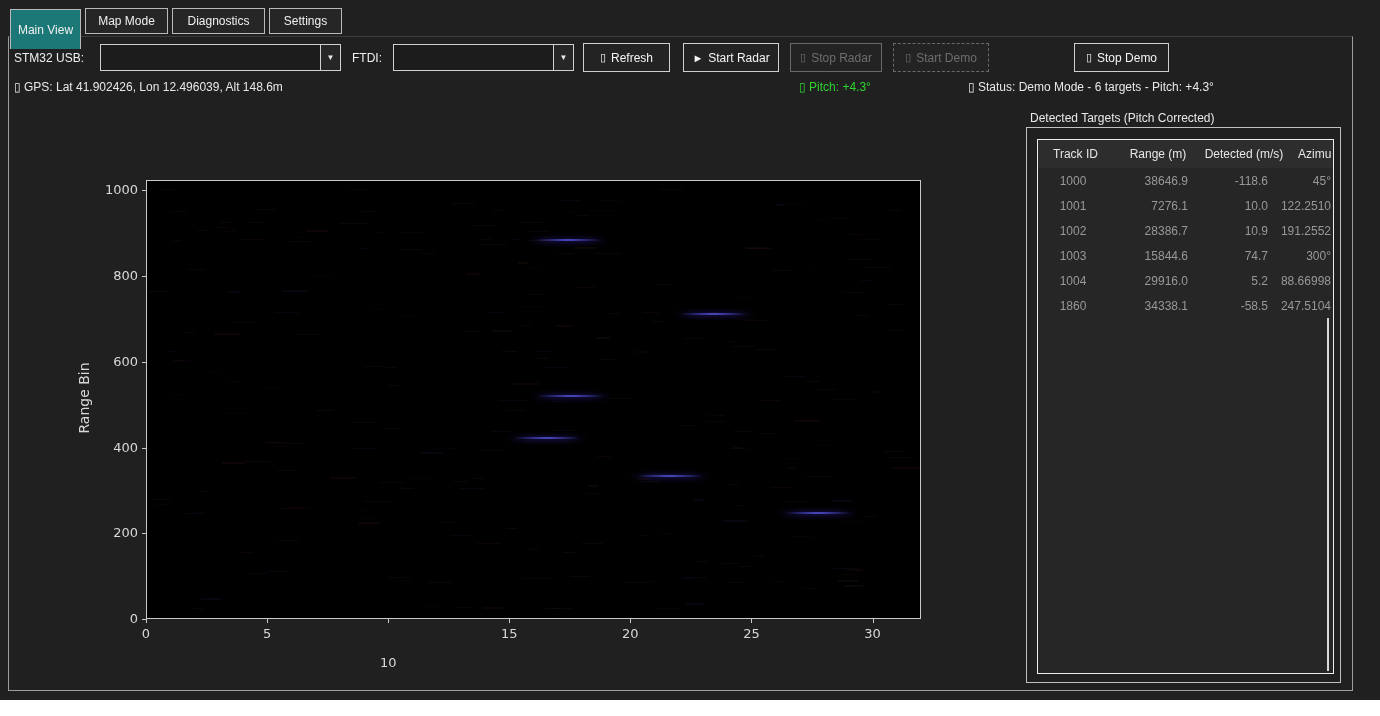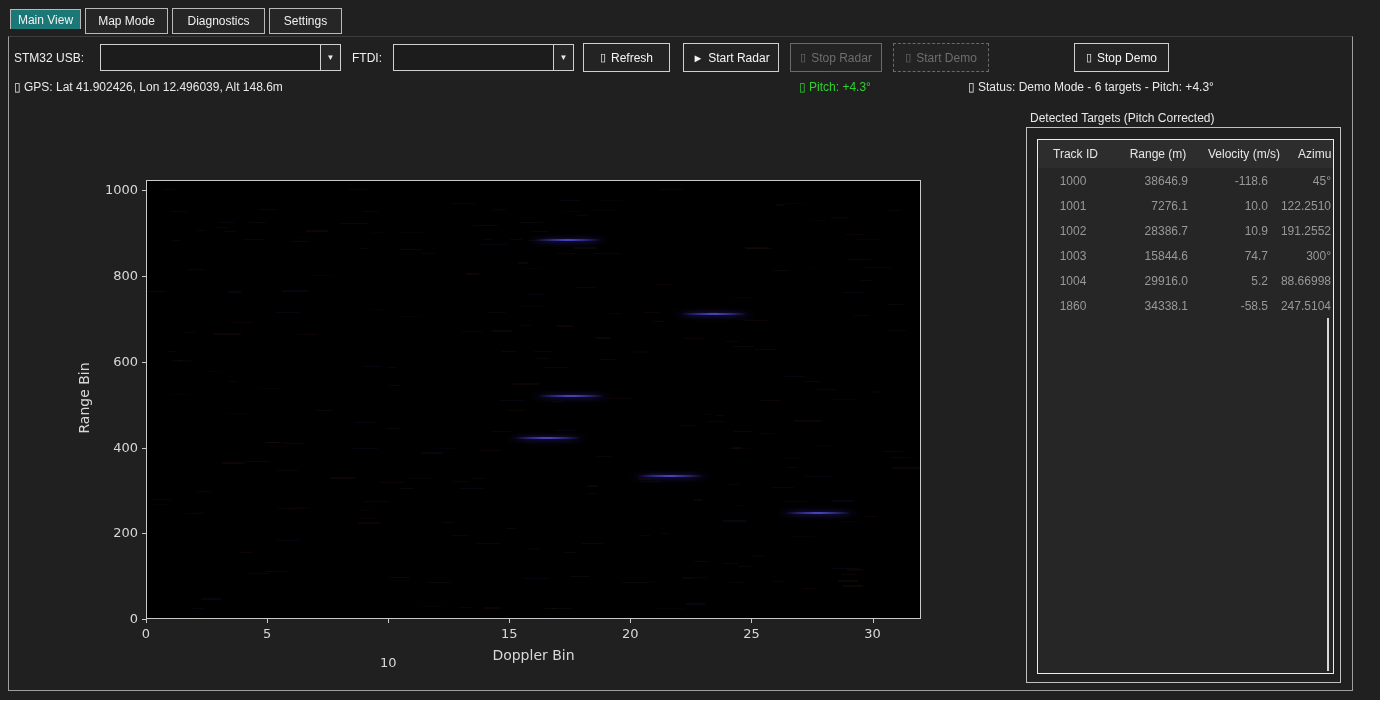--- a/index.html
+++ b/index.html
@@ -2,21 +2,21 @@
 <html><head>
 <meta charset="utf-8">
 <style>
   html,body{margin:0;padding:0;background:#ffffff;width:1380px;height:716px;overflow:hidden;
     font-family:"Liberation Sans",sans-serif;}
   #app{position:absolute;left:0;top:0;width:1380px;height:700px;background:#202020;}
   
   .tab{position:absolute;top:8px;height:26px;box-sizing:border-box;background:#262626;
     border:1px solid #b9b9b9;color:#f0f0f0;font-size:12px;display:flex;align-items:center;
     justify-content:center;cursor:default;}
-  .tab.active{background:#1b7877;border-bottom:none;top:9px;height:20px;z-index:3;}
+  .tab.active{background:#1b7877;border-bottom:none;top:9px;height:40px;z-index:3;}
   #content-frame{position:absolute;left:8px;top:36px;width:1345px;height:655px;box-sizing:border-box;
     border-left:1px solid #9e9e9e;border-right:1px solid #9e9e9e;border-bottom:1px solid #9e9e9e;
     border-top:1px solid #3c3c3c;}
   
   .tb-label{position:absolute;color:#f0f0f0;font-size:12px;top:51px;}
   .combo{position:absolute;top:44px;height:27px;box-sizing:border-box;background:#1c1c1c;
     border:1px solid #d0d0d0;}
   .combo .arrow-box{position:absolute;right:0;top:0;bottom:0;width:19px;border-left:1px solid #d0d0d0;
     background:#262626;display:flex;align-items:center;justify-content:center;color:#e8e8e8;font-size:8px;}
   .btn{position:absolute;top:43px;height:29px;box-sizing:border-box;background:#232323;
@@ -378,30 +378,29 @@
       <div class="xtick-label" style="left: 368.188px; top: 626px; margin-top: 29px;">10</div>
       <div class="tickmark" style="left: 509.281px; top: 619px; width: 1px; height: 4px;"></div>
       <div class="xtick-label" style="left: 489.281px; top: 626px;">15</div>
       <div class="tickmark" style="left: 630.375px; top: 619px; width: 1px; height: 4px;"></div>
       <div class="xtick-label" style="left: 610.375px; top: 626px;">20</div>
       <div class="tickmark" style="left: 751.469px; top: 619px; width: 1px; height: 4px;"></div>
       <div class="xtick-label" style="left: 731.469px; top: 626px;">25</div>
       <div class="tickmark" style="left: 872.562px; top: 619px; width: 1px; height: 4px;"></div>
       <div class="xtick-label" style="left: 852.562px; top: 626px;">30</div>
     </div>
-  <div id="xaxis-label">Doppler Bin</div>
   <div id="yaxis-label">Range Bin</div>
 
   <div id="targets-title">Detected Targets (Pitch Corrected)</div>
   <div id="groupbox"></div>
   <div id="ttable">
     <div id="thead">
         <div class="hcell" style="left: 10px; width: 55px; text-align: center;">Track ID</div>
         <div class="hcell" style="left: 75px; width: 90px; text-align: center;">Range (m)</div>
-        <div class="hcell" style="left: 160px; width: 92px; text-align: center;">Velocity (m/s)</div>
+        <div class="hcell" style="left: 160px; width: 92px; text-align: center;">Detected (m/s)</div>
         <div class="hcell" style="left: 260px; width: 40px; text-align: left;">Azimu</div>
       </div>
     <div id="tbody">
         <div class="trow" style="top: 29px;">
           <div class="tcell" style="left: 10px; width: 50px; text-align: center;">1000</div>
           <div class="tcell" style="left: 60px; width: 90px; text-align: right;">38646.9</div>
           <div class="tcell" style="left: 140px; width: 90px; text-align: right;">-118.6</div>
           <div class="tcell" style="left: 180px; width: 113px; text-align: right;">45°</div>
         </div>
         <div class="trow" style="top: 54px;">

